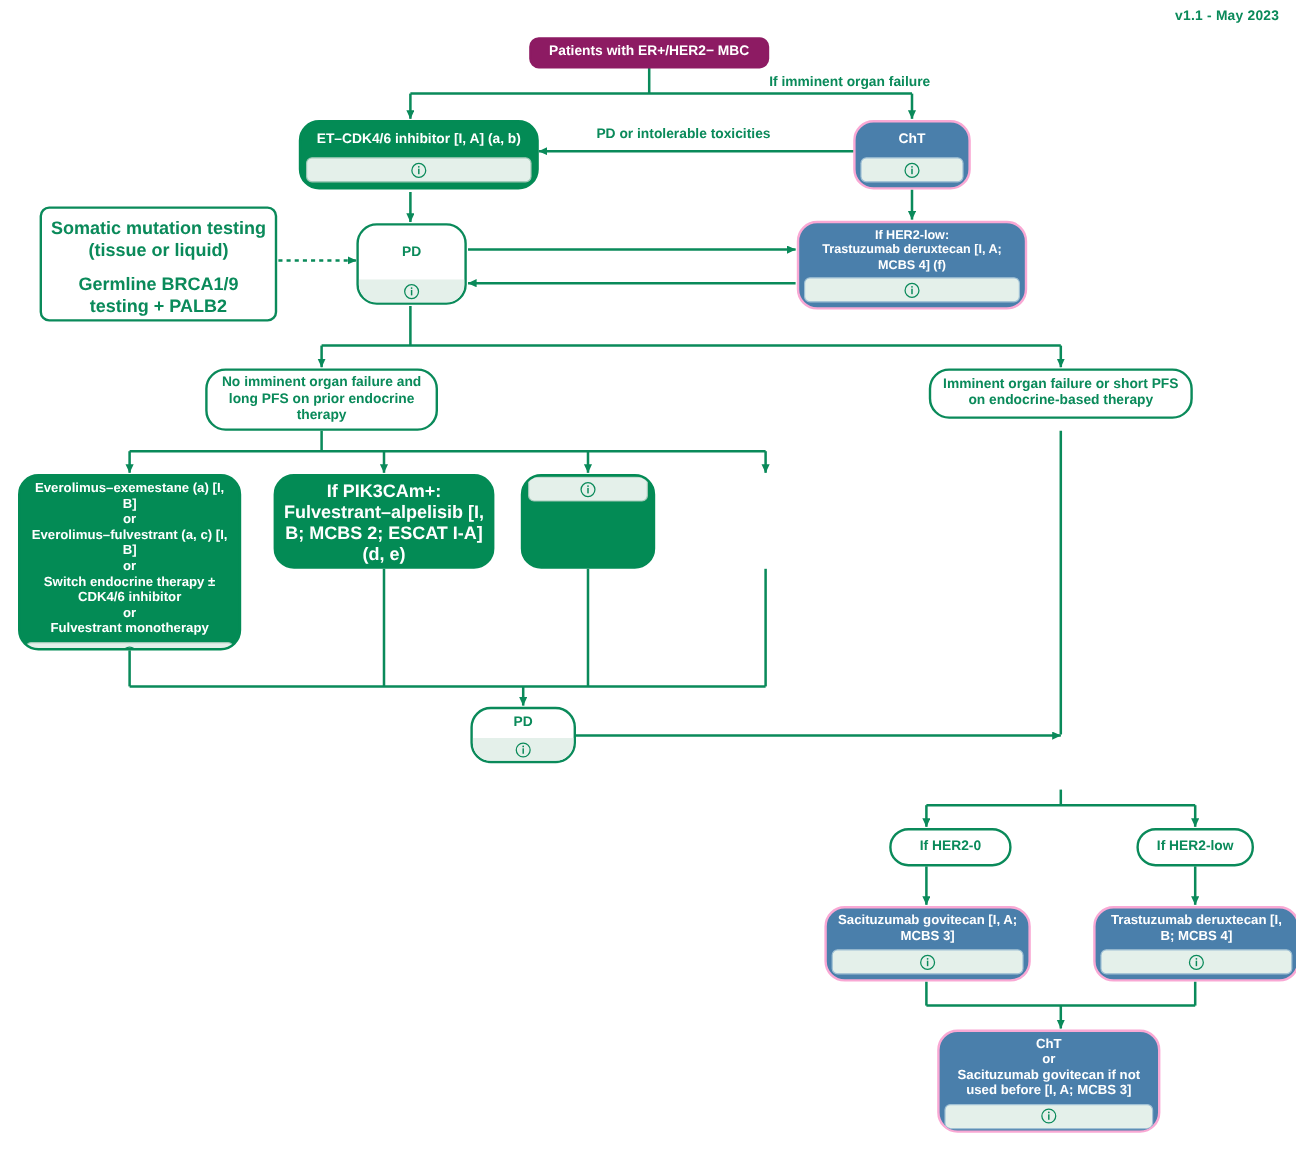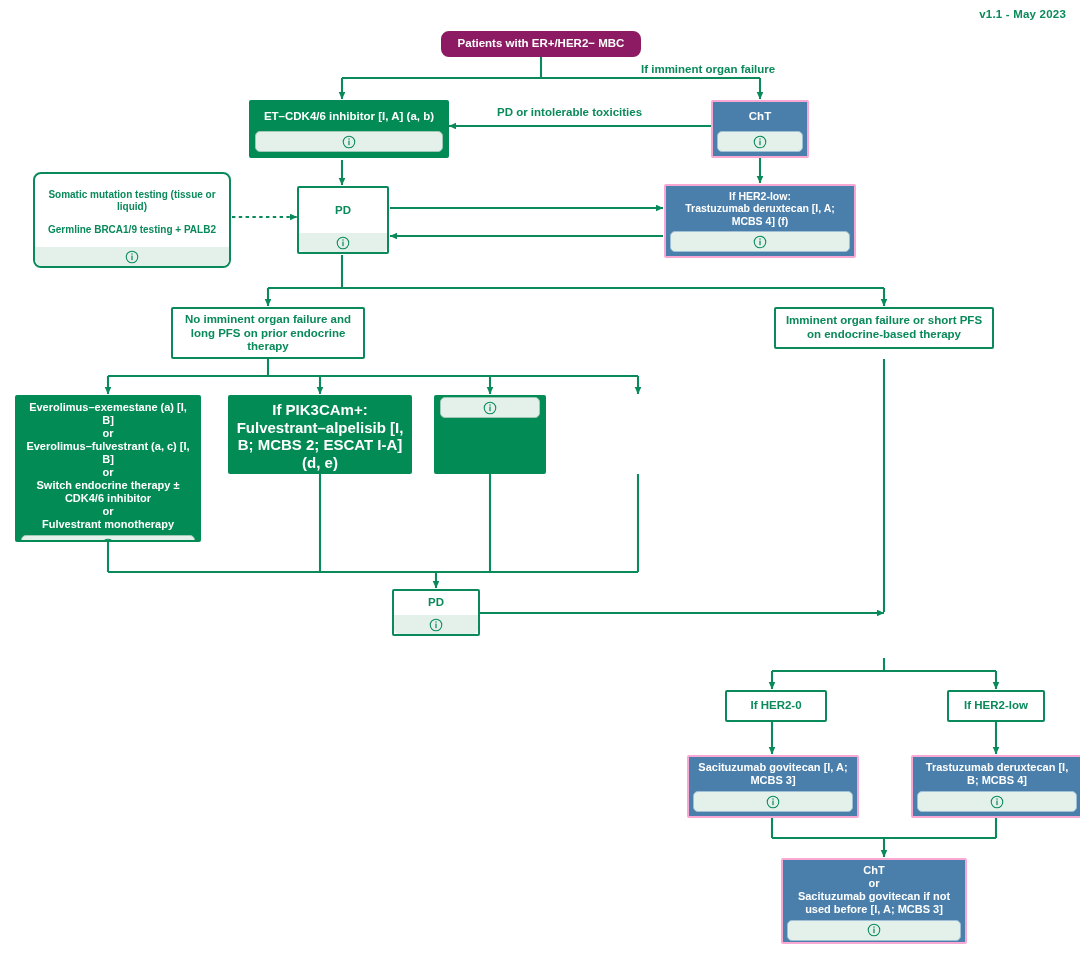--- a/index.html
+++ b/index.html
@@ -22,21 +22,21 @@
     position: absolute;
     left: 0;
     top: 0;
     width: 1080px;
     height: 958px;
     pointer-events: none;
   }
   .node {
     position: absolute;
     box-sizing: border-box;
-    border-radius: 2px;
+    border-radius: 17px;
     display: flex;
     flex-direction: column;
     overflow: hidden;
   }
   .node .body {
     flex: 1 1 auto;
     display: flex;
     align-items: center;
     justify-content: center;
     text-align: center;
@@ -217,21 +217,21 @@
             <rect x="7.3" y="6.4" width="1.4" height="5.2" fill="#0a8a5a"></rect>
           </svg>
       </span>
     </div>
   </div>
 
   <div class="edgelabel" style="left:641px; top:63px;">If imminent organ failure</div>
   <div class="edgelabel" style="left:497px; top:106px;">PD or intolerable toxicities</div>
 
   <div class="node n-white" style="left:33px; top:172px; width:198px; height:96px; border-radius:8px;">
-    <div class="body" style="flex-direction:column; gap:12px; font-size:10px; padding-top:8px;border-radius:20px;">
+    <div class="body" style="flex-direction:column; gap:12px; font-size:15px; padding-top:8px;border-radius:20px;">
       <div>Somatic mutation testing  (tissue or liquid)</div>
       <div>Germline BRCA1/9 testing + PALB2</div>
     </div>
     <div class="infobar">
       <span class="infoglyph">
         <svg viewBox="0 0 16 16" width="14" height="14">
             <circle cx="8" cy="8" r="6.6" fill="none" stroke="#0a8a5a" stroke-width="1.2"></circle>
             <circle cx="8" cy="4.6" r="0.85" fill="#0a8a5a"></circle>
             <rect x="7.3" y="6.4" width="1.4" height="5.2" fill="#0a8a5a"></rect>
           </svg>
@@ -326,21 +326,21 @@
       <span class="infoglyph">
         <svg viewBox="0 0 16 16" width="14" height="14">
             <circle cx="8" cy="8" r="6.6" fill="none" stroke="#0a8a5a" stroke-width="1.2"></circle>
             <circle cx="8" cy="4.6" r="0.85" fill="#0a8a5a"></circle>
             <rect x="7.3" y="6.4" width="1.4" height="5.2" fill="#0a8a5a"></rect>
           </svg>
       </span>
     </div>
   </div>
 
-  <div class="node n-plain" style="left:725px; top:690px; width:102px; height:32px;">
+  <div class="node n-plain" style="left:741px; top:690px; width:102px; height:32px;">
     <div class="body" style="font-size:11.5px;">If HER2-0</div>
   </div>
 
   <div class="node n-plain" style="left:947px; top:690px; width:98px; height:32px;">
     <div class="body" style="font-size:11.5px;">If HER2-low</div>
   </div>
 
   <div class="node n-blue" style="left:687px; top:755px; width:172px; height:63px;">
     <div class="body" style="font-size:11px;">Sacituzumab govitecan [I, A; MCBS 3]</div>
     <div class="infobar">

